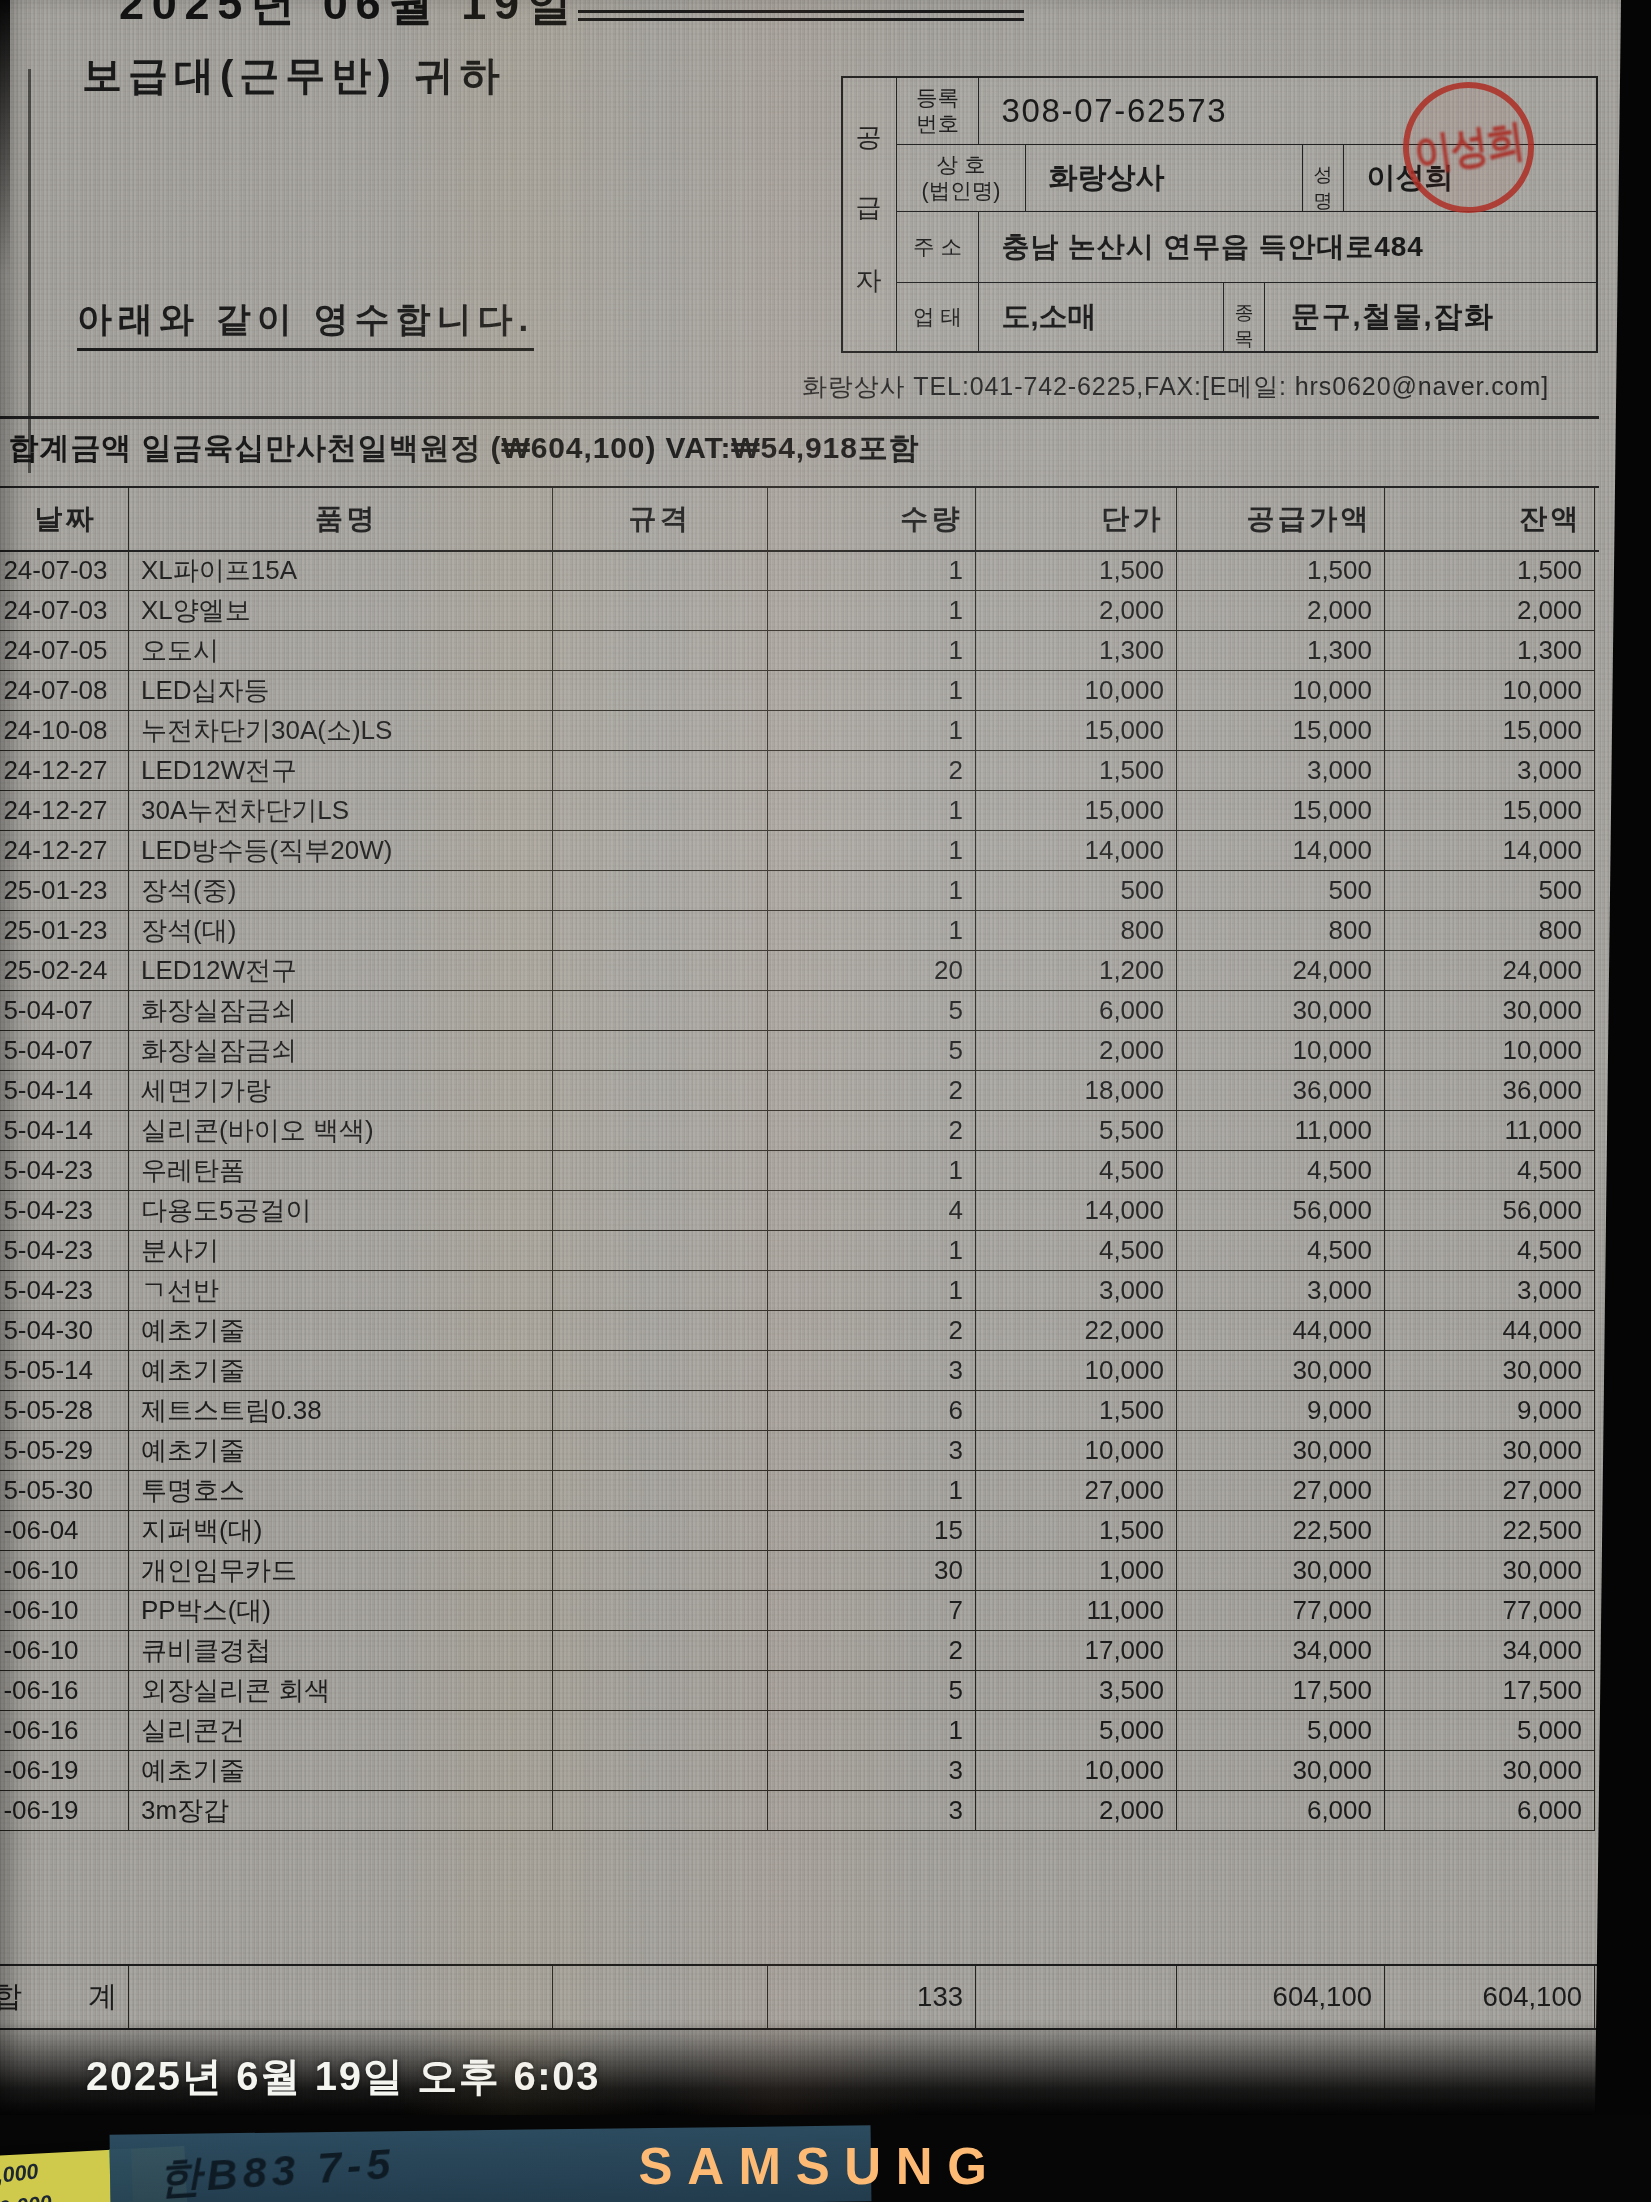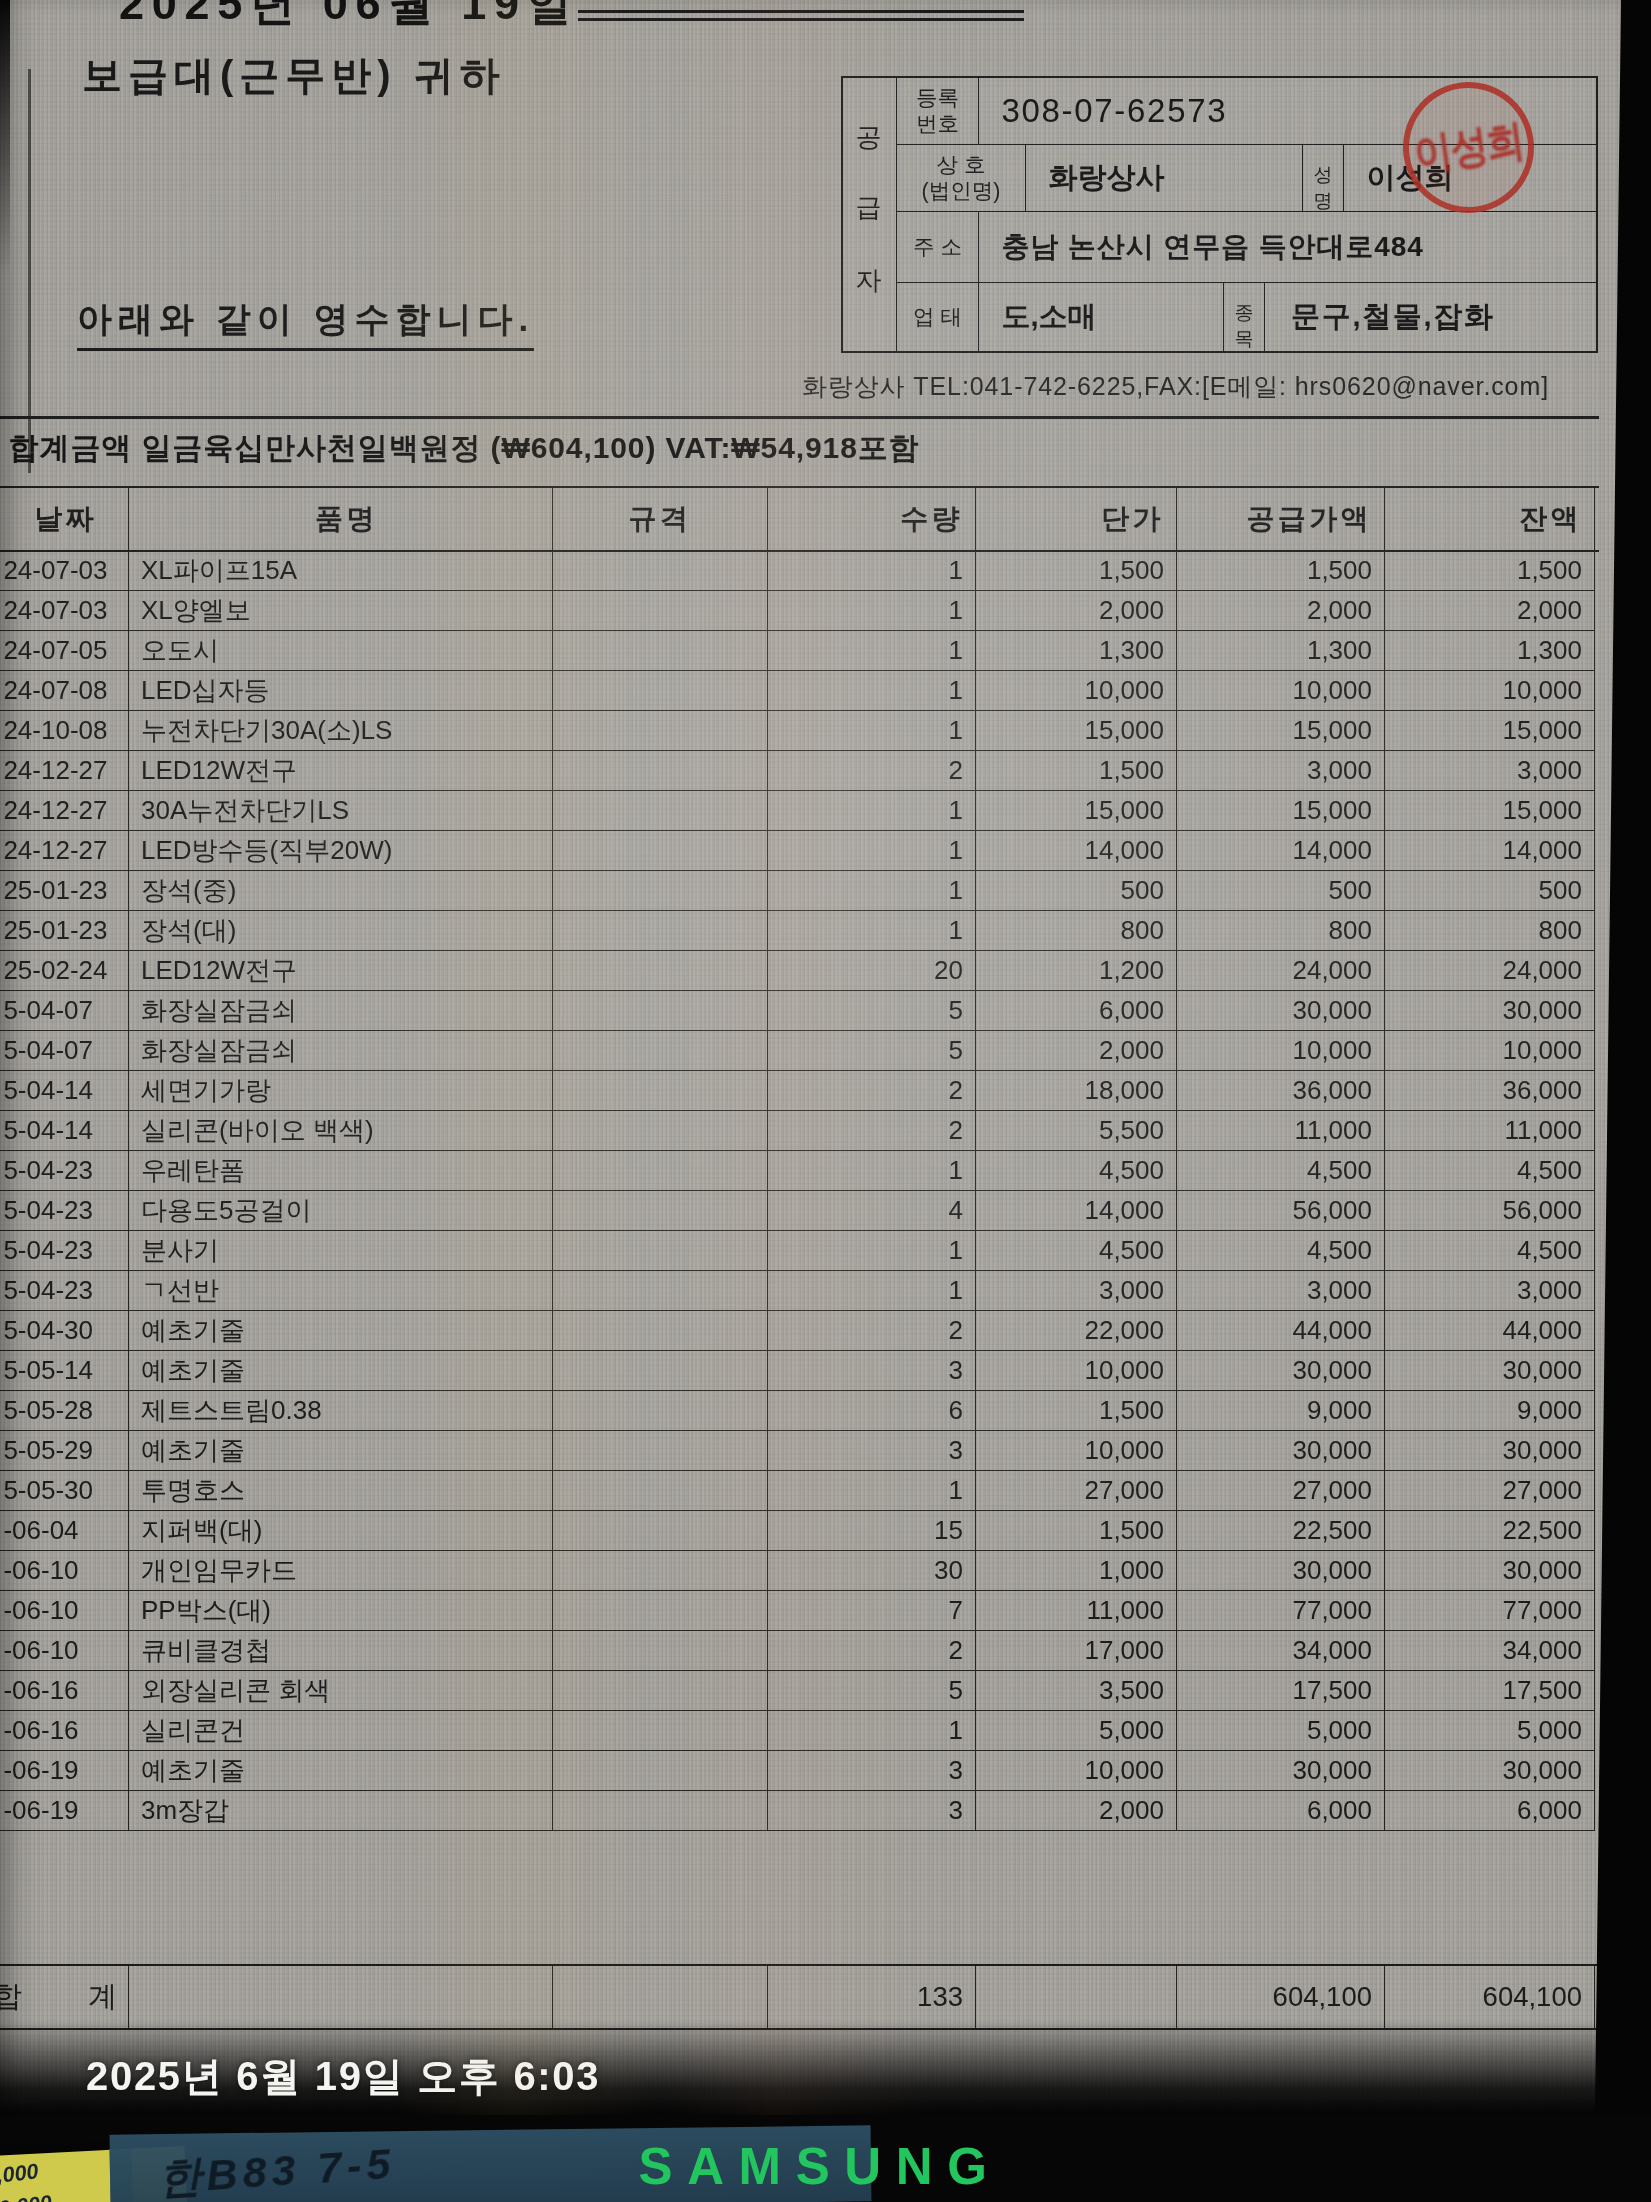--- a/index.html
+++ b/index.html
@@ -80,21 +80,21 @@
   .note-yellow{position:absolute;left:-10.3px;top:2151px;width:196px;height:62px;background:#cfca4c;
                transform:rotate(-3deg);box-shadow:0 0 8.6px rgba(0,0,0,.4);padding:1.7px 6.9px;box-sizing:border-box;
                display:flex;flex-direction:column;justify-content:space-between;}
   .note-yellow div{font-size:21.5px;font-style:italic;font-weight:bold;color:#1c2733;transform:rotate(-4deg);}
   .note-green-edge{position:absolute;left:110px;top:2149px;width:22.4px;height:53px;background:#4e8a62;transform:rotate(-2deg);}
   .note-blue{position:absolute;left:110px;top:2130px;width:761px;height:76px;
              background:linear-gradient(rgba(46,79,99,.95), rgba(36,63,81,.95));transform:rotate(-.7deg);}
   .note-blue span{position:absolute;left:48px;top:10.3px;font-size:43px;font-style:italic;font-weight:bold;
                   color:#0e1b25;letter-spacing:5.2px;transform:rotate(-3deg);filter:blur(0.5px);}
   .brand{position:absolute;left:0;top:2137px;width:1640px;text-align:center;font-size:51px;font-weight:bold;
-         letter-spacing:14.6px;color:#22c55e;}
+         letter-spacing:14.6px;color:#fdba74;}
 </style>
 </head>
 <body>
 
 <div class="photo">
 
   <div class="screen">
 
     <div class="top-cut">2025년 06월 19일</div>
     <div class="top-line" style="top:10.3px"></div>

